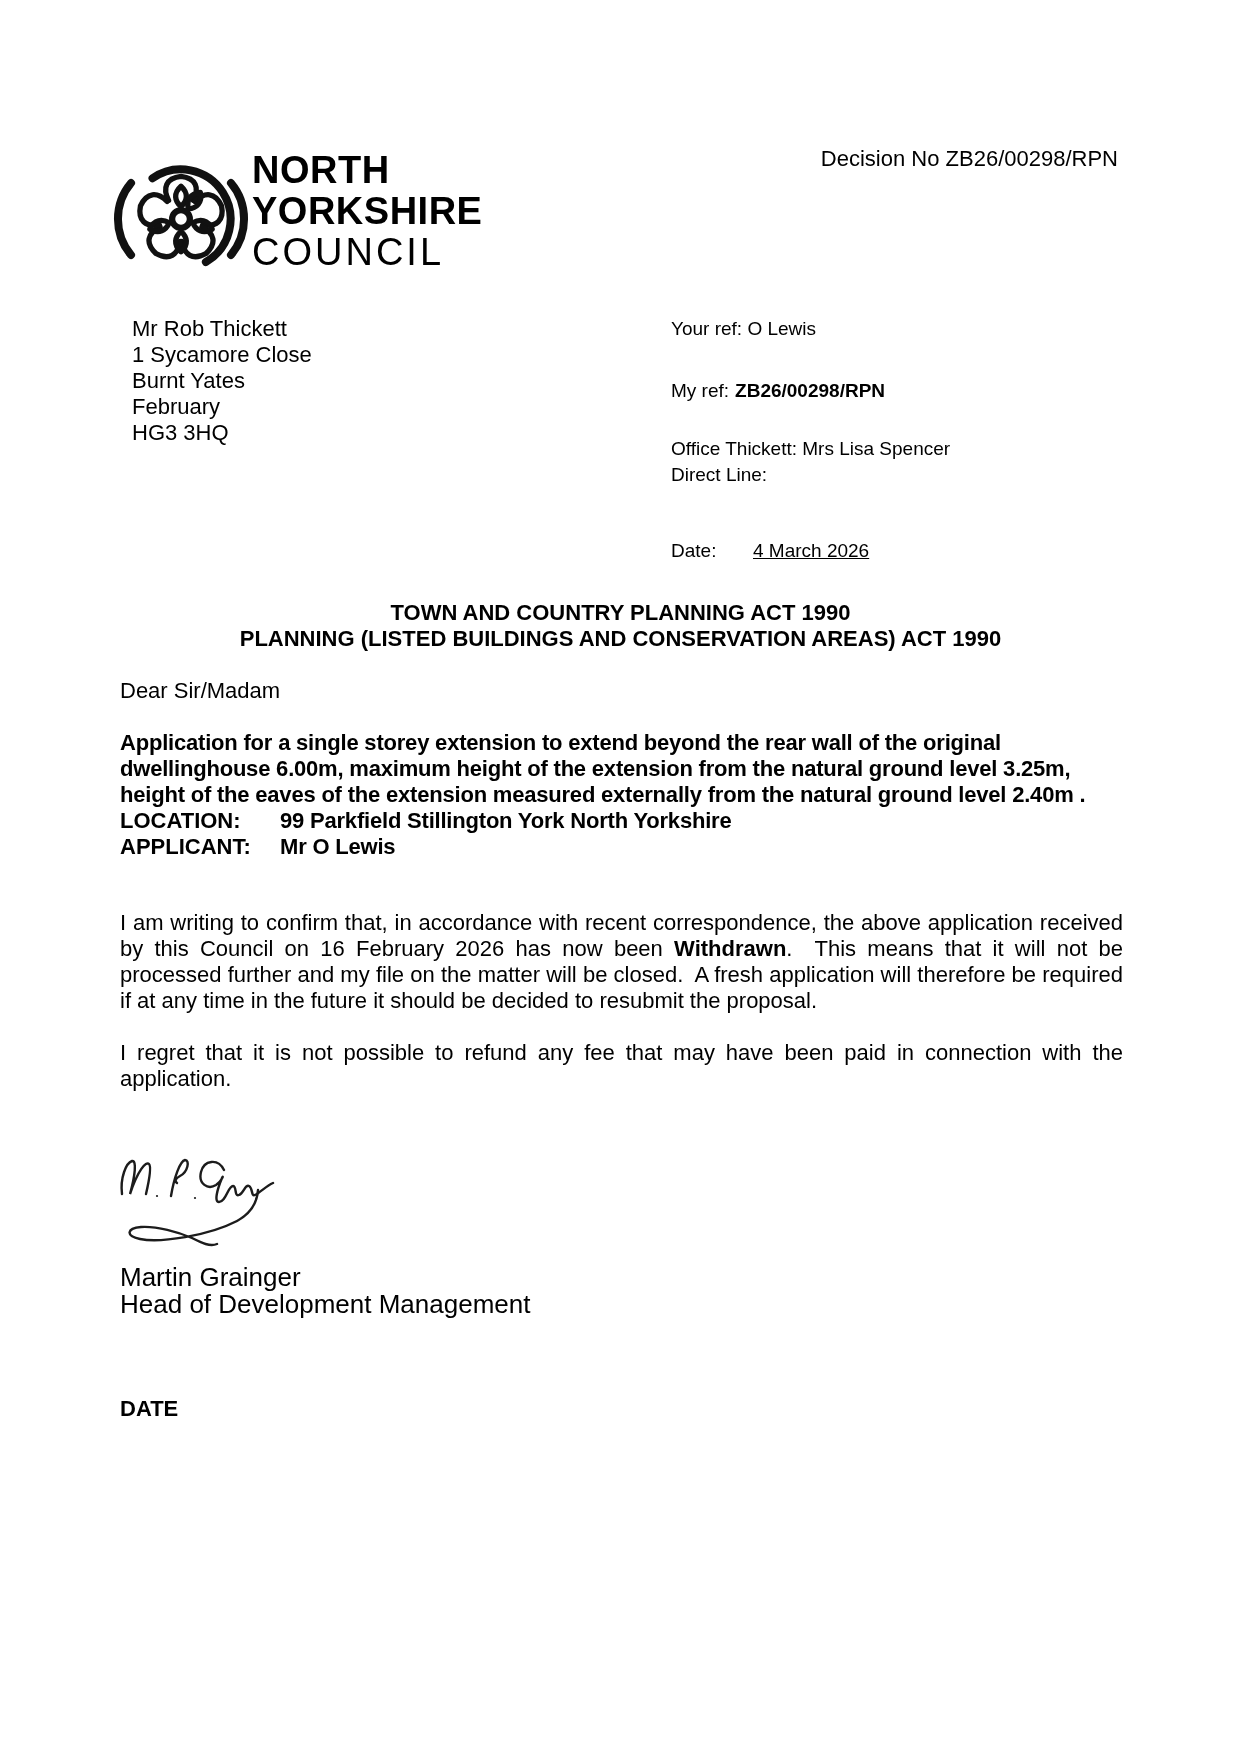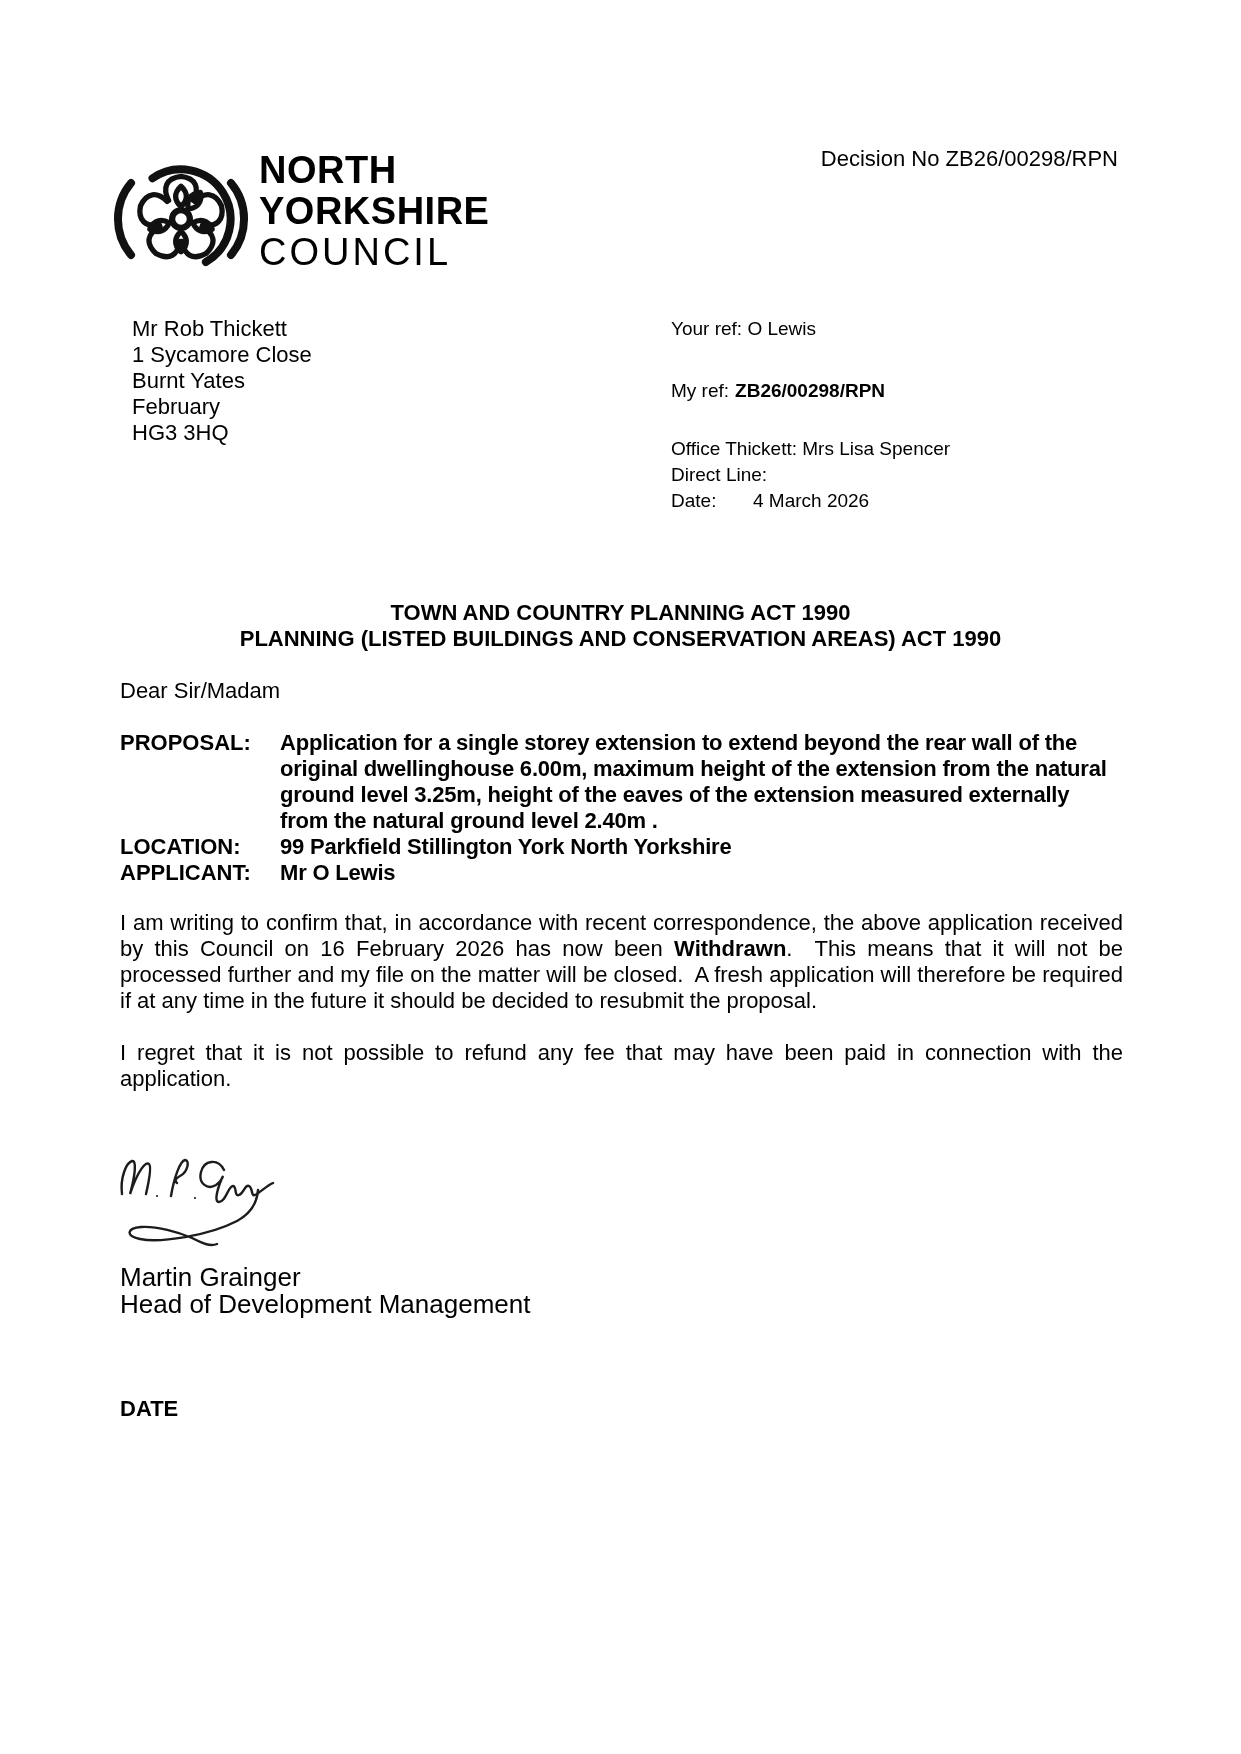--- a/index.html
+++ b/index.html
@@ -10,34 +10,34 @@
     height:1754px;
     margin:0 auto;
     background:#ffffff;
     font-family:"Liberation Sans", sans-serif;
     color:#000;
     overflow:hidden;
   }
   
   .logo-wrap{position:absolute;left:110px;top:148px;display:flex;align-items:flex-start;}
   .emblem{width:142px;height:142px;flex:0 0 auto;}
-  .logo-text{margin-left:7px;margin-top:2px;line-height:41px;}
+  .logo-text{margin-left:0;margin-top:2px;line-height:41px;}
   .logo-line{font-size:38px;font-weight:bold;letter-spacing:.5px;}
   .logo-line.council{font-weight:400;letter-spacing:3px;}
   .decision{
     position:absolute;top:146px;right:123px;
     font-size:22px;font-weight:normal;white-space:pre;
   }
   
   .recipient{position:absolute;left:132px;top:316px;font-size:22px;line-height:26px;}
   .refs{position:absolute;left:671px;top:316px;font-size:19px;line-height:26px;}
   .refs .row{white-space:pre;}
   .row-myref{margin-top:36px;}
   .row-office{margin-top:32px;}
-  .row-date{}
+  .row-date{margin-top:50px;text-decoration:underline;}
   .refs .bold{font-weight:bold;margin-left:6px;}
   .refs .gap-sm{text-align:right;}
   .date-label{display:inline-block;width:82px;}
   
   .acts{position:absolute;left:0;top:600px;width:100%;text-align:center;
         font-size:22px;font-weight:bold;line-height:26px;}
   
   .salutation{position:absolute;left:120px;top:678px;font-size:22px;line-height:26px;}
   .details{position:absolute;left:120px;top:730px;width:1003px;
            font-size:22px;font-weight:bold;line-height:26px;}
@@ -115,21 +115,20 @@
 
   <div class="acts">
     <div>TOWN AND COUNTRY PLANNING ACT 1990</div>
     <div>PLANNING (LISTED BUILDINGS AND CONSERVATION AREAS) ACT 1990</div>
   </div>
 
   <div class="salutation">Dear Sir/Madam</div>
 
   <div class="details">
     <div class="detail-row">
-      <div class="detail-label">PROPOSAL:</div>
       <div class="detail-value">Application for a single storey extension to extend beyond the rear wall of the original dwellinghouse 6.00m, maximum height of the extension from the natural ground level 3.25m, height of the eaves of the extension measured externally from the natural ground level 2.40m .</div>
     </div>
     <div class="detail-row">
       <div class="detail-label">LOCATION:</div>
       <div class="detail-value">99 Parkfield Stillington York North Yorkshire</div>
     </div>
     <div class="detail-row">
       <div class="detail-label">APPLICANT:</div>
       <div class="detail-value">Mr O Lewis</div>
     </div>

